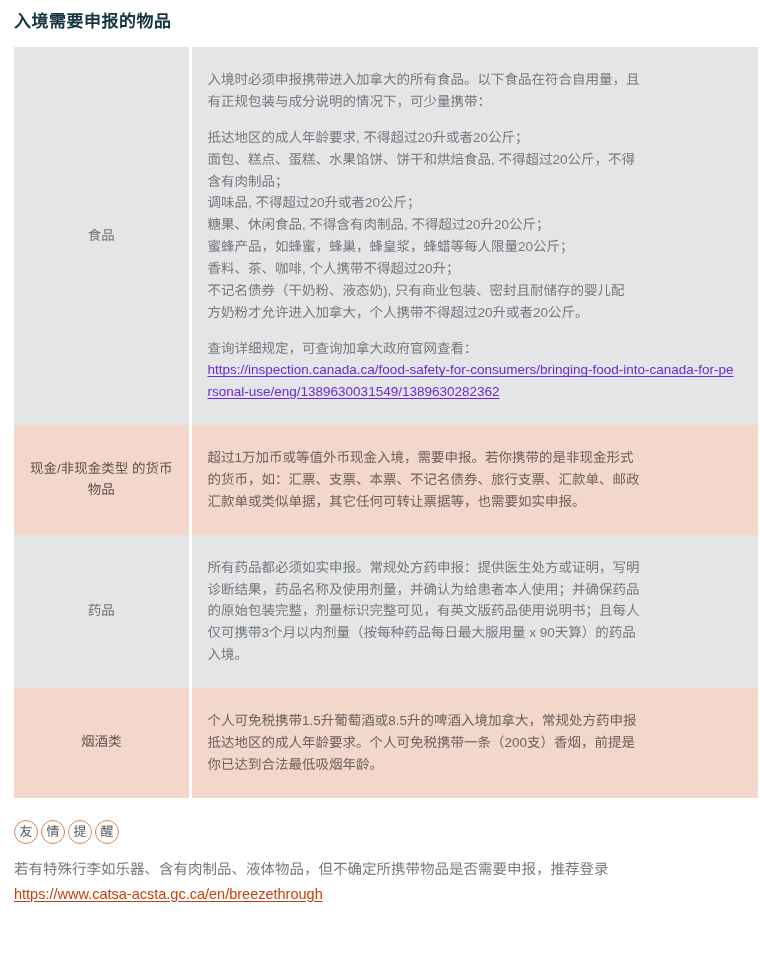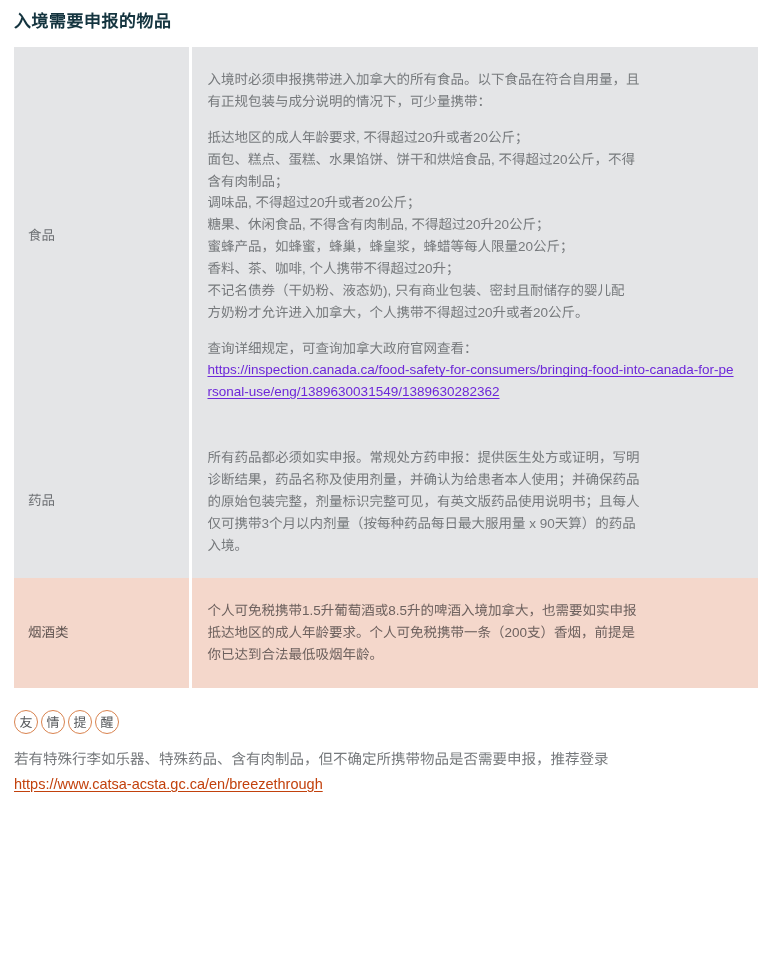--- a/index.html
+++ b/index.html
@@ -47,21 +47,21 @@
   .decl-table td {
     vertical-align: middle;
     padding: 0;
     margin-top: 32px;
   }
 
   .row-gray  td { background: #e4e5e7; }
   .row-pink  td { background: #f4d7cb; }
 
   td.cell-label {
-    text-align: left;
+    text-align: center;
     font-size: 13.5px;
     line-height: 1.55;
     color: #6f7275;
     padding: 10px 14px;
     border-right: 3px solid #ffffff;
     box-sizing: border-box;
   }
   .row-pink td.cell-label { color: #5f5350; }
 
   td.cell-body {
@@ -162,54 +162,67 @@
             <span class="ln">方奶粉才允许进入加拿大，个人携带不得超过20升或者20公斤。</span>
           </div>
           <span class="spacer-line"></span>
           <div class="body-lines">
             <span class="ln">查询详细规定，可查询加拿大政府官网查看：</span>
             <a class="link" href="#">https://inspection.canada.ca/food-safety-for-consumers/bringing-food-into-canada-for-personal-use/eng/1389630031549/1389630282362</a>
           </div>
         </td>
       </tr>
 
+      <tr class="row-pink">
+        <td class="cell-label">
+          <span class="ln">现金/非现金类型</span>
+          <span class="ln">的货币物品</span>
+        </td>
+        <td class="cell-body">
+          <div class="body-lines">
+            <span class="ln">超过1万加币或等值外币现金入境，需要申报。若你携带的是非现金形式</span>
+            <span class="ln">的货币，如：汇票、支票、本票、不记名债券、旅行支票、汇款单、邮政</span>
+            <span class="ln">汇款单或类似单据，其它任何可转让票据等，也需要如实申报。</span>
+          </div>
+        </td>
+      </tr>
 
       <tr class="row-gray">
         <td class="cell-label">药品</td>
         <td class="cell-body">
           <div class="body-lines">
             <span class="ln">所有药品都必须如实申报。常规处方药申报：提供医生处方或证明，写明</span>
             <span class="ln">诊断结果，药品名称及使用剂量，并确认为给患者本人使用；并确保药品</span>
             <span class="ln">的原始包装完整，剂量标识完整可见，有英文版药品使用说明书；且每人</span>
             <span class="ln">仅可携带3个月以内剂量（按每种药品每日最大服用量 x 90天算）的药品</span>
             <span class="ln">入境。</span>
           </div>
         </td>
       </tr>
 
       <tr class="row-pink">
         <td class="cell-label">烟酒类</td>
         <td class="cell-body">
           <div class="body-lines">
-            <span class="ln">个人可免税携带1.5升葡萄酒或8.5升的啤酒入境加拿大，也需要如实申报</span>
+            <span class="ln">个人可免税携带1.5升葡萄酒或8.5升的啤酒入境加拿大，常规处方药申报</span>
             <span class="ln">抵达地区的成人年龄要求。个人可免税携带一条（200支）香烟，前提是</span>
             <span class="ln">你已达到合法最低吸烟年龄。</span>
           </div>
         </td>
       </tr>
 
     </tbody>
   </table>
 
   <div class="footer">
     <div class="tip-badges">
       <span class="tip-badge">友</span>
       <span class="tip-badge">情</span>
       <span class="tip-badge">提</span>
       <span class="tip-badge">醒</span>
     </div>
     <div class="footer-text">
-      <span class="ln">若有特殊行李如乐器、特殊药品、含有肉制品，但不确定所携带物品是否需要申报，推荐登录</span>
+      <span class="ln">若有特殊行李如乐器、含有肉制品、液体物品，但不确定所携带物品是否需要申报，推荐登录</span>
       <a class="footer-link" href="#">https://www.catsa-acsta.gc.ca/en/breezethrough</a>
     </div>
   </div>
 
 </div>
 
 </body></html>

